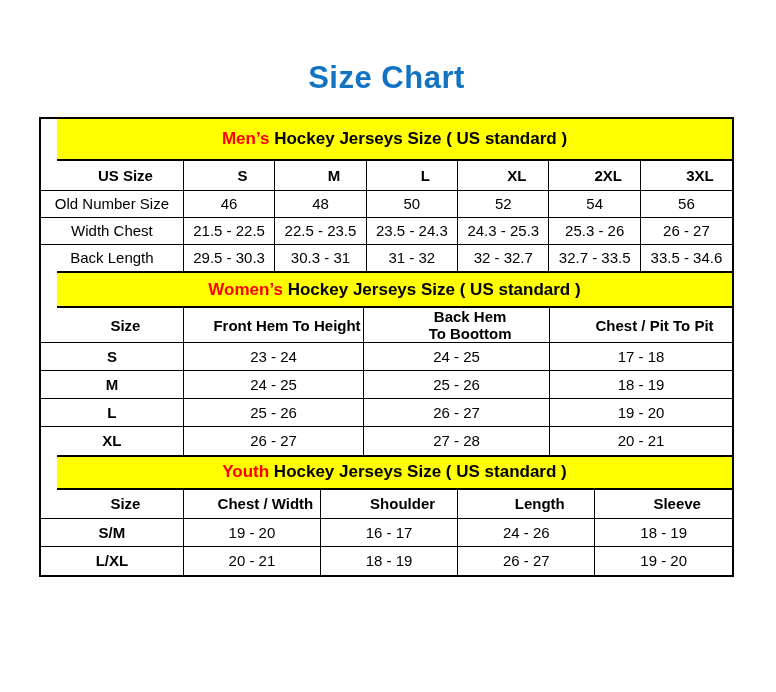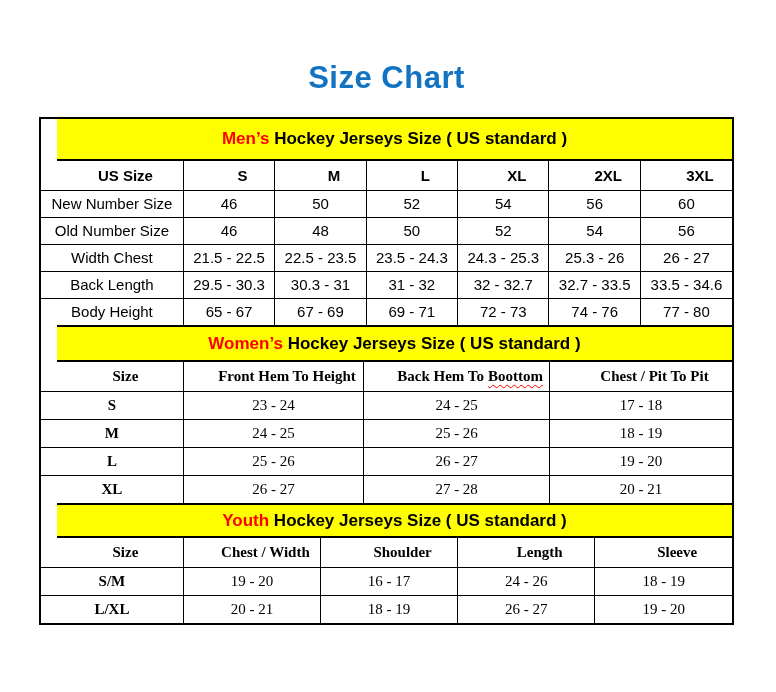--- a/index.html
+++ b/index.html
@@ -55,21 +55,21 @@
     text-align: center;
     vertical-align: middle;
     padding: 0;
     font-size: 15px;
     overflow: hidden;
   }
   th { font-weight: bold; padding-left: 27px; }
   td { font-weight: normal; }
   tr { height: 27px; }
   tr.head { height: 29px; }
-  .women tr, .youth tr { height: 28px; font-family: Liberation Serif, serif; }
+  .women tr, .youth tr { height: 28px; }
   .women tr.head, .youth tr.head { height: 29px; }
   .men .rlabel { font-weight: normal; }
   .women .rlabel, .youth .rlabel { font-weight: bold; }
   .squiggle {
     margin-left: 4px;
     text-decoration: underline;
     text-decoration-style: wavy;
     text-decoration-color: var(--highlight-red, #FF0000);
     text-decoration-thickness: 1px;
     text-underline-offset: 3px;
@@ -97,29 +97,20 @@
         <tr class="head">
       <th>US Size</th>
       <th>S</th>
       <th>M</th>
       <th>L</th>
       <th>XL</th>
       <th>2XL</th>
       <th>3XL</th>
     </tr>
     <tr>
-      <td class="rlabel">New Number Size</td>
-      <td>46</td>
-      <td>50</td>
-      <td>52</td>
-      <td>54</td>
-      <td>56</td>
-      <td>60</td>
-    </tr>
-    <tr>
       <td class="rlabel">Old Number Size</td>
       <td>46</td>
       <td>48</td>
       <td>50</td>
       <td>52</td>
       <td>54</td>
       <td>56</td>
     </tr>
     <tr>
       <td class="rlabel">Width Chest</td>
@@ -131,29 +122,20 @@
       <td>26 - 27</td>
     </tr>
     <tr>
       <td class="rlabel">Back Length</td>
       <td>29.5 - 30.3</td>
       <td>30.3 - 31</td>
       <td>31 - 32</td>
       <td>32 - 32.7</td>
       <td>32.7 - 33.5</td>
       <td>33.5 - 34.6</td>
-    </tr>
-    <tr>
-      <td class="rlabel">Body Height</td>
-      <td>65 - 67</td>
-      <td>67 - 69</td>
-      <td>69 - 71</td>
-      <td>72 - 73</td>
-      <td>74 - 76</td>
-      <td>77 - 80</td>
     </tr>
   </tbody>
     </table>
 
   <div class="band band-mid"><span class="hl">Women’s</span><span> Hockey Jerseys Size ( US standard )</span></div>
   <table class="women">
     <colgroup>
       <col style="width:20.6%">
         <col style="width:26.1%">
         <col style="width:26.9%">

